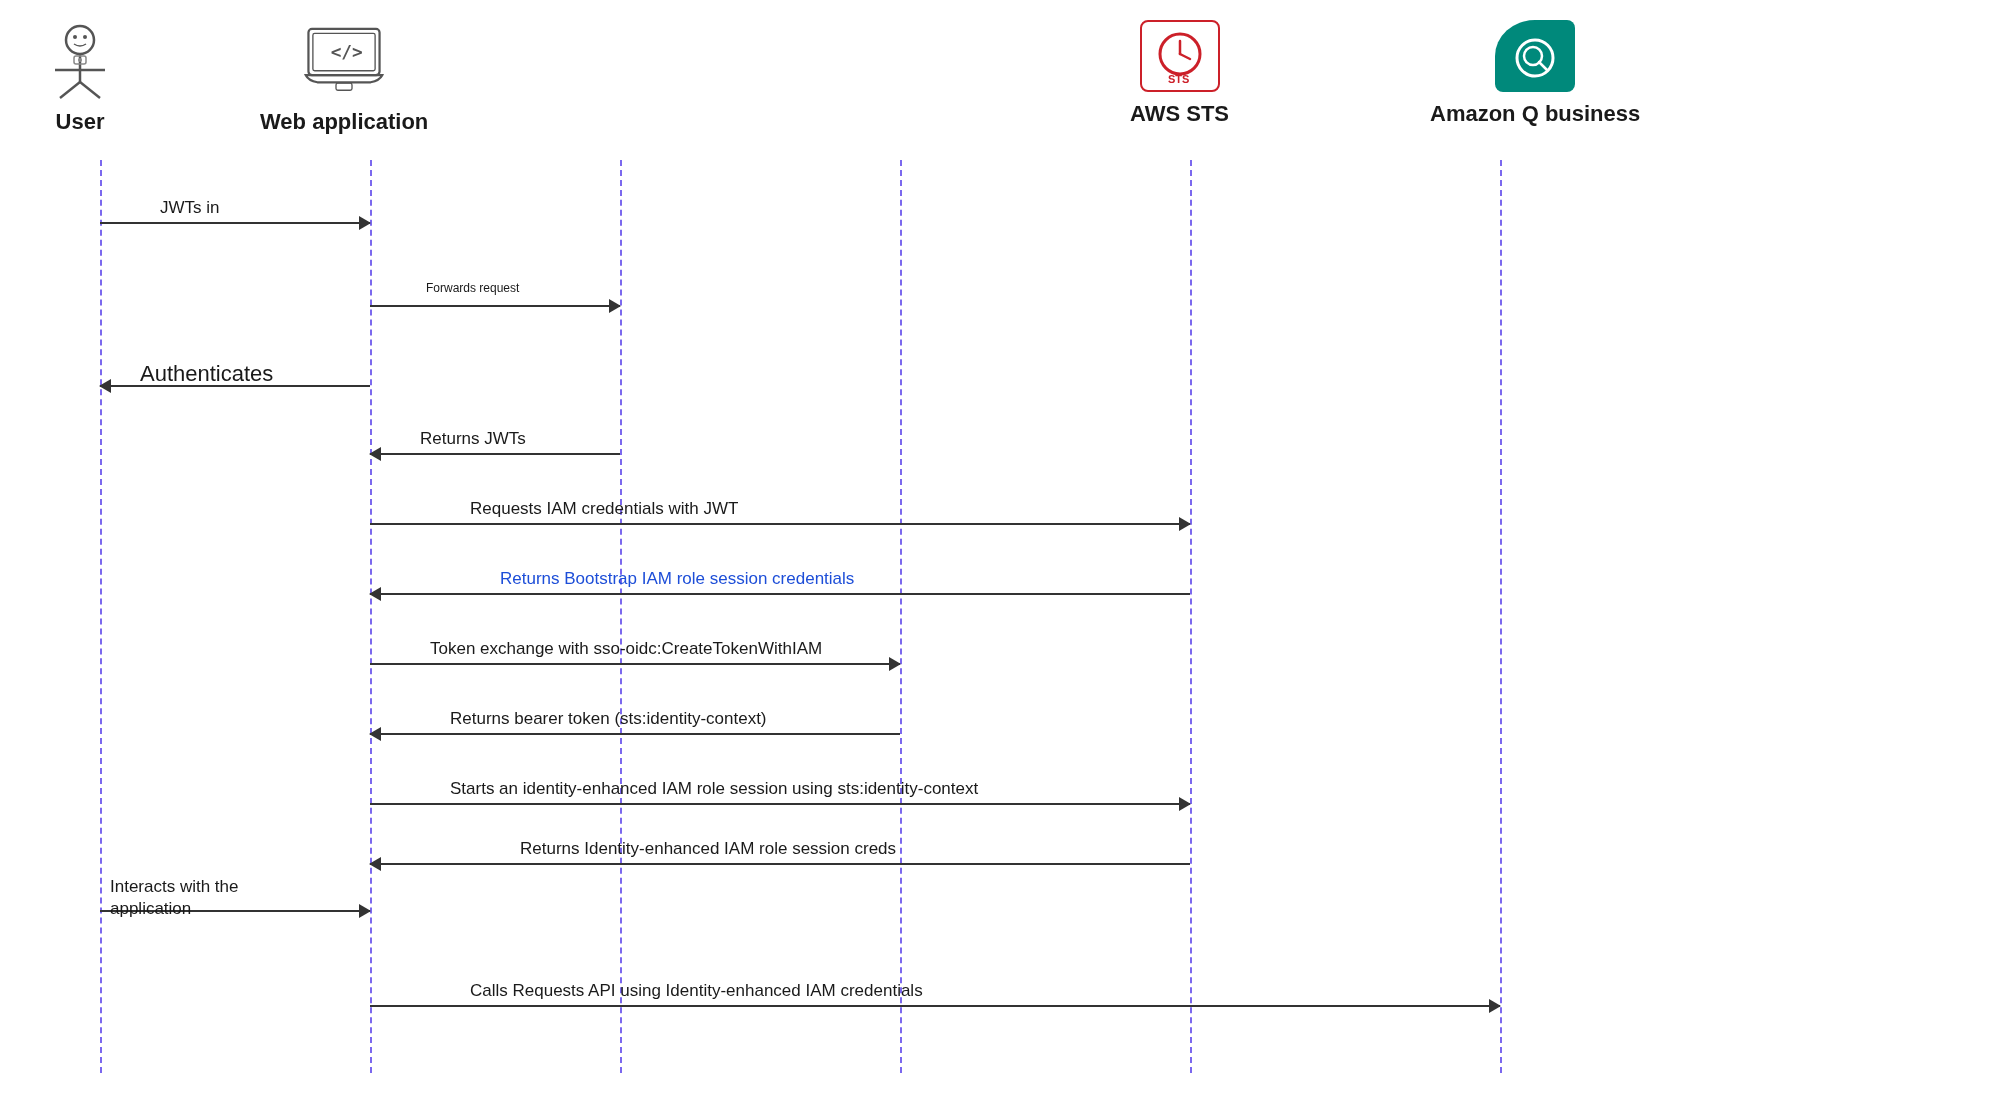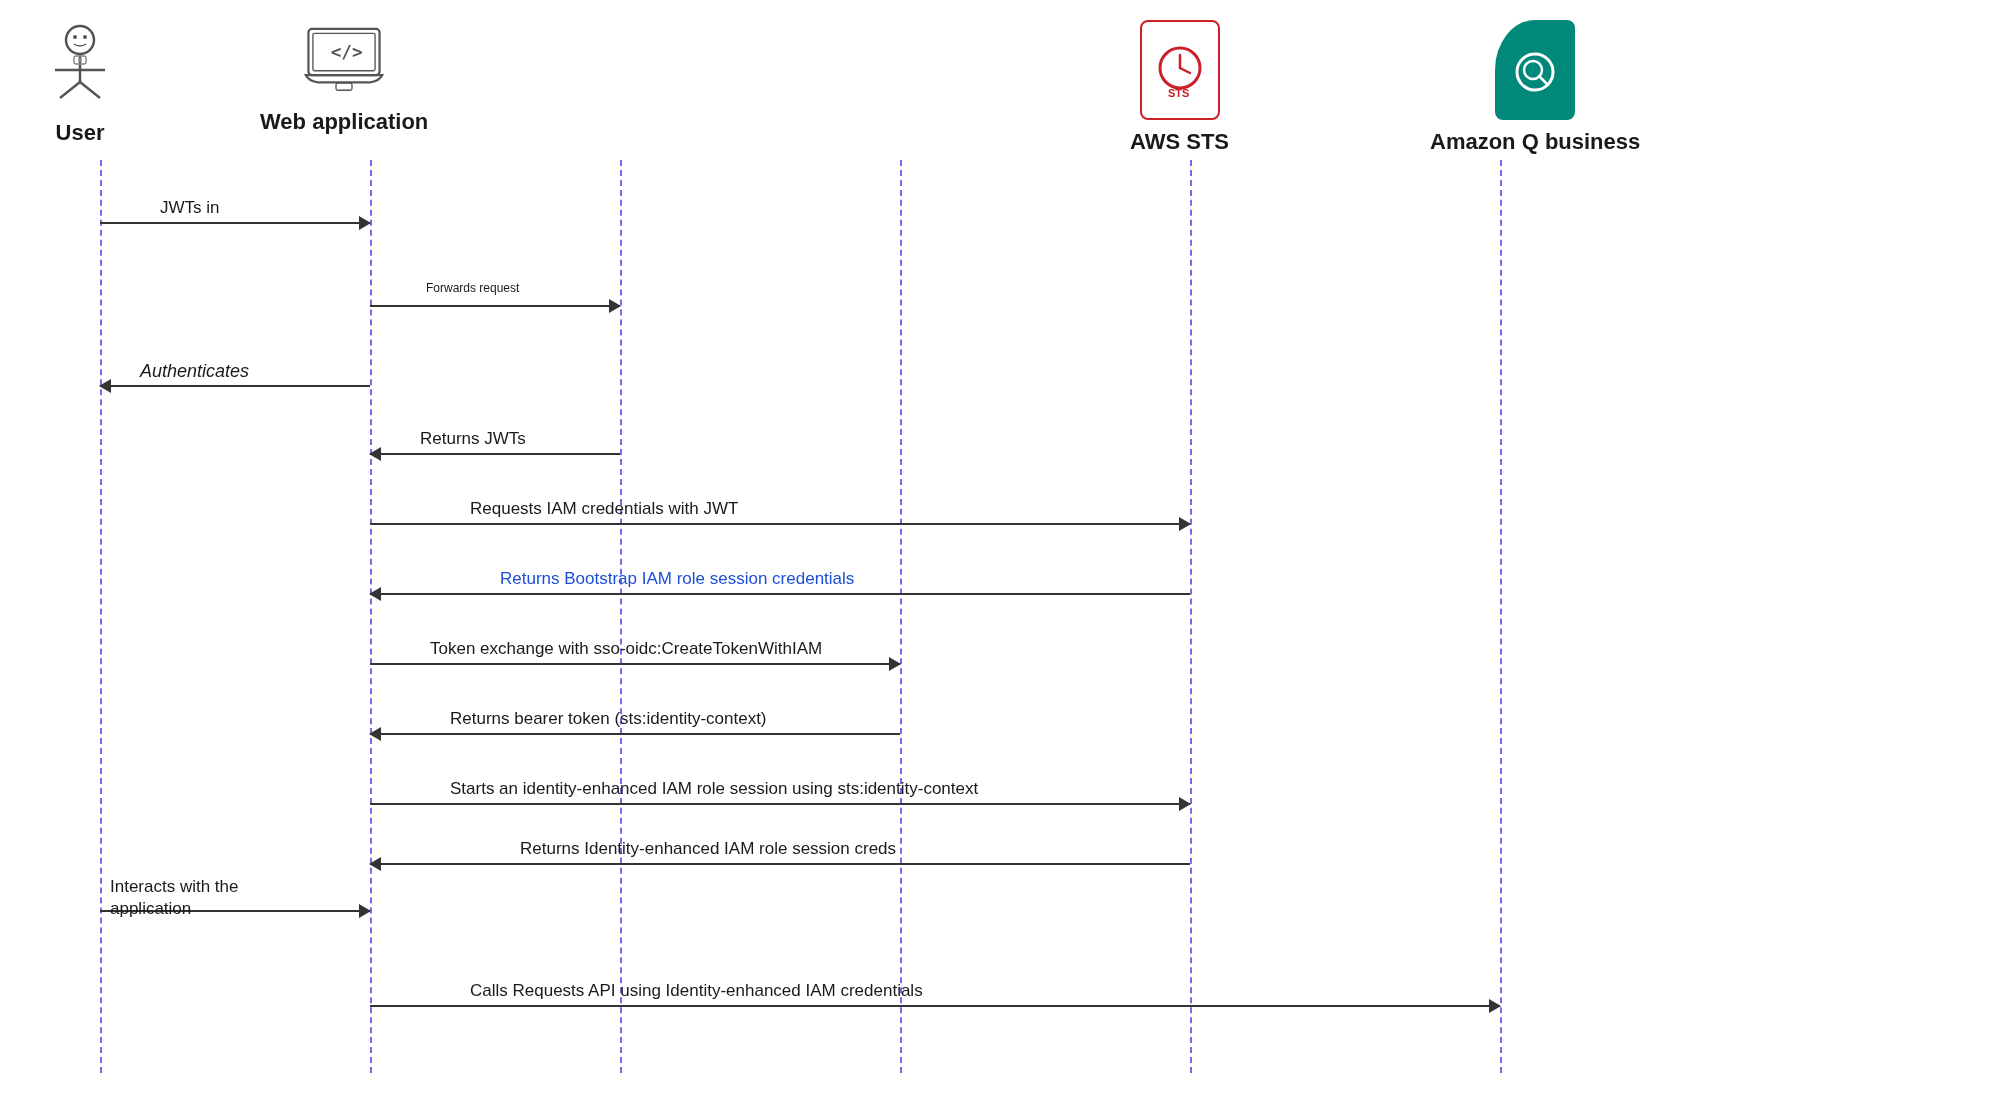--- a/index.html
+++ b/index.html
@@ -46,21 +46,21 @@
     .lifeline {
       position: absolute;
       top: 160px;
       bottom: 40px;
       width: 2px;
       border-left: 2px dashed #7B68EE;
     }
 
     .service-icon {
       width: 80px;
-      height: 100px;
+      height: 72px;
       border-radius: 8px;
       display: flex;
       align-items: center;
       justify-content: center;
     }
 
     .iam-icon {
       background: #cc2029;
       border-radius: 8px;
     }
@@ -74,21 +74,21 @@
     .amazonq-icon {
       background: #00897B;
       border-radius: 50% 8px 8px 8px;
     }
   </style>
 </head>
 <body>
 
 <div class="diagram-container">
 
-  <div class="actor" style="left: 40px; top: 20px; gap: 11px;">
+  <div class="actor" style="left: 40px; top: 20px;">
     <div class="actor-icon">
       <svg viewBox="0 0 80 80" xmlns="http://www.w3.org/2000/svg">
 
         <circle cx="40" cy="20" r="14" fill="none" stroke="#555" stroke-width="2.5"></circle>
 
         <line x1="40" y1="34" x2="40" y2="62" stroke="#555" stroke-width="2.5"></line>
 
         <line x1="15" y1="50" x2="65" y2="50" stroke="#555" stroke-width="2.5"></line>
 
         <line x1="40" y1="62" x2="20" y2="78" stroke="#555" stroke-width="2.5"></line>
@@ -175,21 +175,21 @@
     <div style="position:relative; width:250px; height:2px; background:#333;">
       <div style="position:absolute;right:-1px;top:50%;transform:translateY(-50%);width:0;height:0;border-top:7px solid transparent;border-bottom:7px solid transparent;border-left:12px solid #333;"></div>
     </div>
     <div style="position:absolute; top:-24px; left:40px; font-size:12px; color:#1a1a1a;margin-left:16px;">Forwards request</div>
   </div>
 
   <div style="position:absolute; top:385px; left:100px;">
     <div style="position:relative; width:270px; height:2px; background:#333;">
       <div style="position:absolute;left:-1px;top:50%;transform:translateY(-50%);width:0;height:0;border-top:7px solid transparent;border-bottom:7px solid transparent;border-right:12px solid #333;"></div>
     </div>
-    <div style="position:absolute; top:-24px; left:40px; font-size:18px; color:#1a1a1a;font-style:italic;">Authenticates</div>
+    <div style="position:absolute; top:-24px; left:40px; font-size:22px; color:#1a1a1a;">Authenticates</div>
   </div>
 
   <div style="position:absolute; top:453px; left:370px;">
     <div style="position:relative; width:250px; height:2px; background:#333;">
       <div style="position:absolute;left:-1px;top:50%;transform:translateY(-50%);width:0;height:0;border-top:7px solid transparent;border-bottom:7px solid transparent;border-right:12px solid #333;"></div>
     </div>
     <div style="position:absolute; top:-24px; left:50px; font-size:17px; color:#1a1a1a;">Returns JWTs</div>
   </div>
 
   <div style="position:absolute; top:523px; left:370px;">

